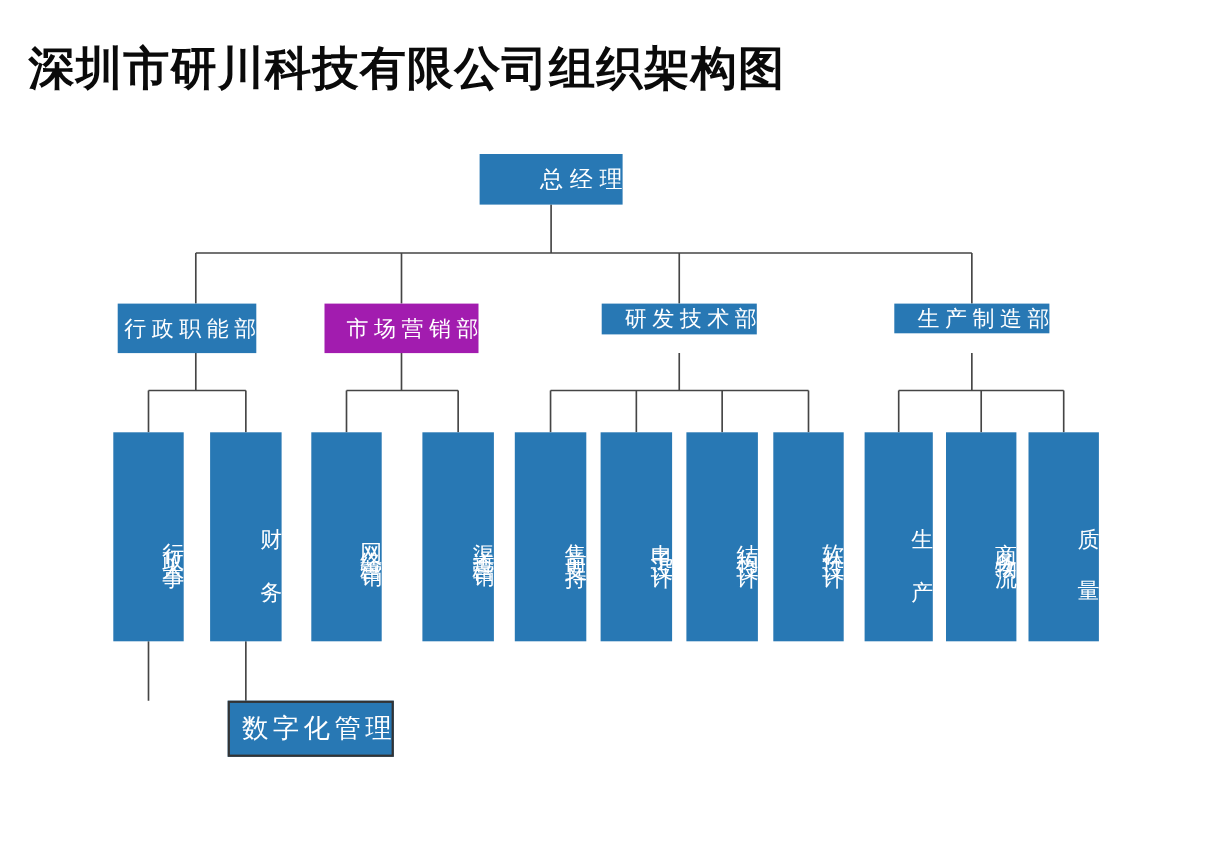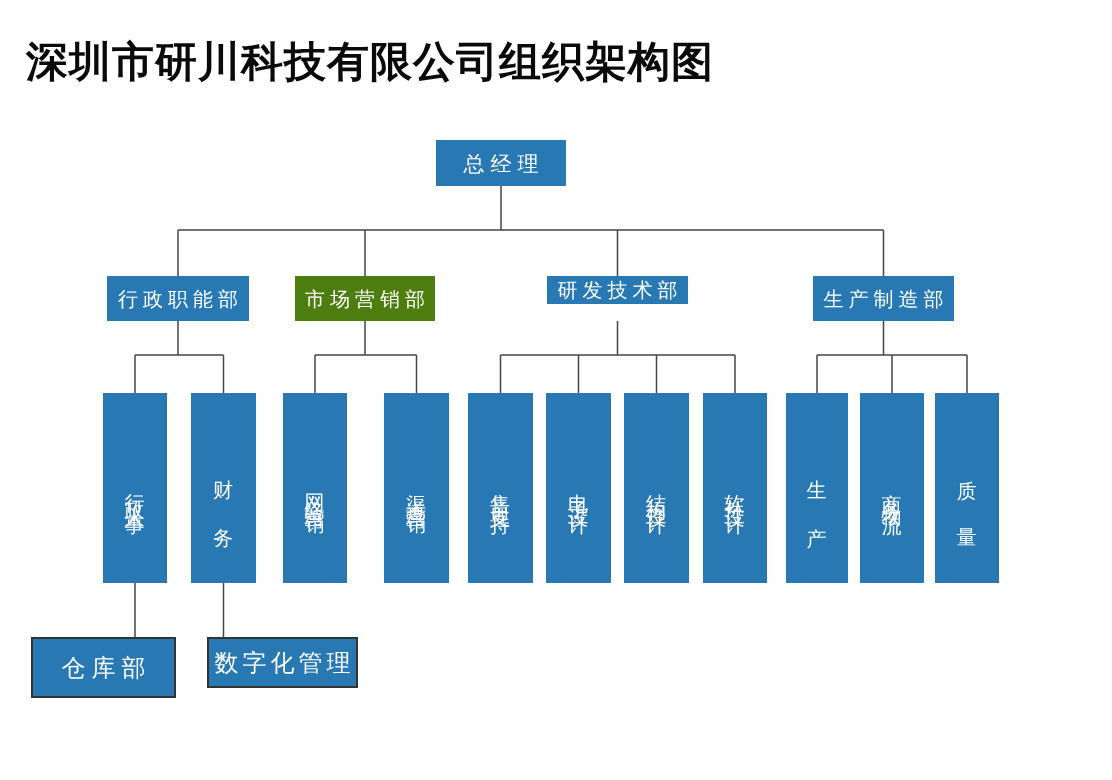--- a/index.html
+++ b/index.html
@@ -11,21 +11,21 @@
     overflow:hidden;
   }
   #chart-title{
     position:absolute;left:0;top:34px;width:100%;
     margin:0;text-align:left;
     font-size:42px;font-weight:bold;letter-spacing:1px;padding-left:26px;
   }
   #connector-layer{position:absolute;left:0;top:0;width:100%;height:100%;}
   .node{
     position:absolute;
-    display:flex;align-items:center;justify-content:center;
+    display:flex;align-items:center;justify-content:flex-end;
     box-sizing:border-box;
   }
   .label-h{white-space:nowrap;line-height:1;}
   .label-v{
     writing-mode:vertical-rl;
     text-orientation:upright;
     line-height:1;
     white-space:nowrap;
   }
   .label-v.two{letter-spacing:48px;margin-bottom:-48px;}
@@ -36,36 +36,33 @@
 
 <div id="canvas">
   <svg id="connector-layer" viewBox="0 0 1112 780">
       <path d="M135 583 L135 637 M223.5 583 L223.5 637 M178 321 L178 355 M135 355 L223.5 355 M135 355 L135 393 M223.5 355 L223.5 393 M365 321 L365 355 M315 355 L416.5 355 M315 355 L315 393 M416.5 355 L416.5 393 M617.5 321 L617.5 355 M500.5 355 L735 355 M500.5 355 L500.5 393 M578.5 355 L578.5 393 M656.5 355 L656.5 393 M735 355 L735 393 M883.5 321 L883.5 355 M817 355 L967 355 M817 355 L817 393 M892 355 L892 393 M967 355 L967 393 M501 186 L501 230 M178 230 L883.5 230 M178 230 L178 276 M365 230 L365 276 M617.5 230 L617.5 276 M883.5 230 L883.5 276" stroke="#454545" stroke-width="1.5" fill="none"></path>
     </svg>
   <h1 id="chart-title" style="color: rgb(10, 10, 10);">深圳市研川科技有限公司组织架构图</h1>
 
 <div class="node" style="left: 436px; top: 140px; width: 130px; height: 46px; background: rgb(40, 120, 180); color: rgb(255, 255, 255); font-size: 21px;">
       <span class="label-h" style="letter-spacing: 6px; margin-right: -6px;">总经理</span>
     </div>
-    <div class="node" style="left: 107px; top: 276px; width: 142px; height: 45px; background: rgb(40, 120, 180); color: rgb(255, 255, 255); font-size: 20px;">
+    <div class="node" style="left: 107px; top: 276px; width: 126px; height: 45px; background: rgb(40, 120, 180); color: rgb(255, 255, 255); font-size: 20px;">
       <span class="label-h" style="letter-spacing: 5px; margin-right: -5px;">行政职能部</span>
     </div>
     <div class="node" style="left: 103px; top: 393px; width: 64px; height: 190px; background: rgb(40, 120, 180); color: rgb(255, 255, 255); font-size: 20px;">
       <span class="label-v four">行政人事</span>
-    </div>
-    <div class="node" style="left: 31px; top: 637px; width: 145px; height: 61px; background: rgb(40, 120, 180); color: rgb(255, 255, 255); font-size: 24px; border: 2px solid rgb(51, 51, 51);">
-      <span class="label-h" style="letter-spacing: 6px; margin-right: -6px;">仓库部</span>
     </div>
     <div class="node" style="left: 191px; top: 393px; width: 65px; height: 190px; background: rgb(40, 120, 180); color: rgb(255, 255, 255); font-size: 20px;">
       <span class="label-v two">财务</span>
     </div>
     <div class="node" style="left: 207px; top: 637px; width: 151px; height: 51px; background: rgb(40, 120, 180); color: rgb(255, 255, 255); font-size: 24px; border: 2px solid rgb(51, 51, 51);">
       <span class="label-h" style="letter-spacing: 4px; margin-right: -4px;">数字化管理</span>
     </div>
-    <div class="node" style="left: 295px; top: 276px; width: 140px; height: 45px; background: #4d7c0f; color: rgb(255, 255, 255); font-size: 20px;">
+    <div class="node" style="left: 295px; top: 276px; width: 140px; height: 45px; background: #a21caf; color: rgb(255, 255, 255); font-size: 20px;">
       <span class="label-h" style="letter-spacing: 5px; margin-right: -5px;">市场营销部</span>
     </div>
     <div class="node" style="left: 283px; top: 393px; width: 64px; height: 190px; background: rgb(40, 120, 180); color: rgb(255, 255, 255); font-size: 20px;">
       <span class="label-v four">网络营销</span>
     </div>
     <div class="node" style="left: 384px; top: 393px; width: 65px; height: 190px; background: rgb(40, 120, 180); color: rgb(255, 255, 255); font-size: 20px;">
       <span class="label-v four">渠道营销</span>
     </div>
     <div class="node" style="left: 547px; top: 276px; width: 141px; height: 28px; background: rgb(40, 120, 180); color: rgb(255, 255, 255); font-size: 20px;">
       <span class="label-h" style="letter-spacing: 5px; margin-right: -5px;">研发技术部</span>
@@ -75,21 +72,21 @@
     </div>
     <div class="node" style="left: 546px; top: 393px; width: 65px; height: 190px; background: rgb(40, 120, 180); color: rgb(255, 255, 255); font-size: 20px;">
       <span class="label-v four">电子设计</span>
     </div>
     <div class="node" style="left: 624px; top: 393px; width: 65px; height: 190px; background: rgb(40, 120, 180); color: rgb(255, 255, 255); font-size: 20px;">
       <span class="label-v four">结构设计</span>
     </div>
     <div class="node" style="left: 703px; top: 393px; width: 64px; height: 190px; background: rgb(40, 120, 180); color: rgb(255, 255, 255); font-size: 20px;">
       <span class="label-v four">软件设计</span>
     </div>
-    <div class="node" style="left: 813px; top: 276px; width: 141px; height: 45px; background: rgb(40, 120, 180); color: rgb(255, 255, 255); font-size: 20px;">
+    <div class="node" style="left: 813px; top: 276px; width: 141px; height: 27px; background: rgb(40, 120, 180); color: rgb(255, 255, 255); font-size: 20px;">
       <span class="label-h" style="letter-spacing: 5px; margin-right: -5px;">生产制造部</span>
     </div>
     <div class="node" style="left: 786px; top: 393px; width: 62px; height: 190px; background: rgb(40, 120, 180); color: rgb(255, 255, 255); font-size: 20px;">
       <span class="label-v two">生产</span>
     </div>
     <div class="node" style="left: 860px; top: 393px; width: 64px; height: 190px; background: rgb(40, 120, 180); color: rgb(255, 255, 255); font-size: 20px;">
       <span class="label-v four">商务物流</span>
     </div>
     <div class="node" style="left: 935px; top: 393px; width: 64px; height: 190px; background: rgb(40, 120, 180); color: rgb(255, 255, 255); font-size: 20px;">
       <span class="label-v two">质量</span>

